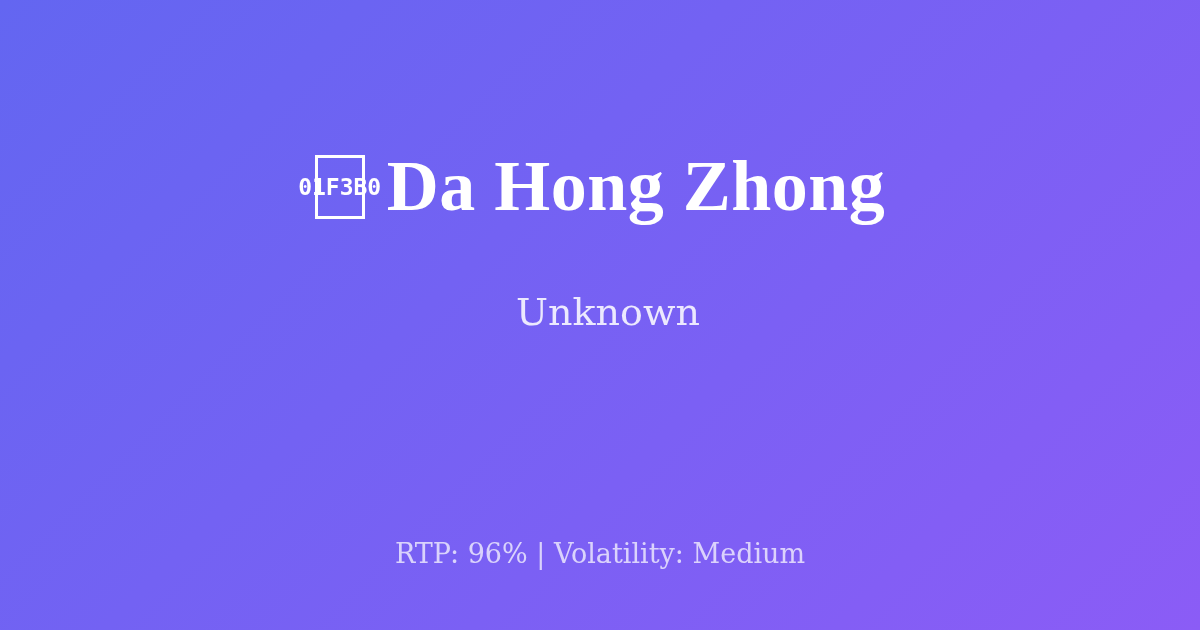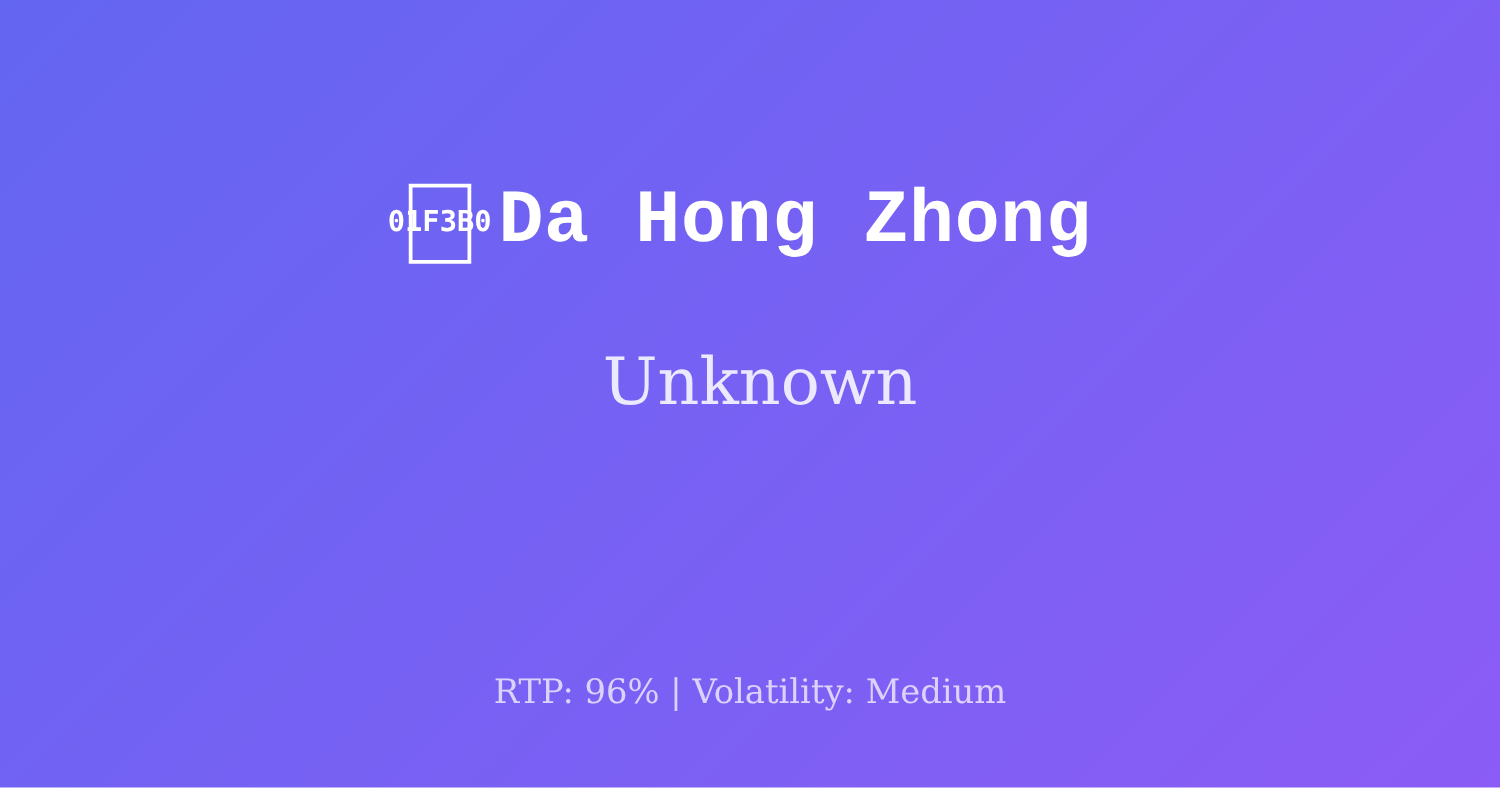--- a/index.html
+++ b/index.html
@@ -70,34 +70,34 @@
     font-size: 23px;
     font-weight: 700;
     color: #ffffff;
     letter-spacing: 0px;
     line-height: 25px;
     display: block;
   }
 
   .card-title {
     margin: 0;
-    font-family: Liberation Mono, monospace;
+    font-family: Liberation Serif, serif;
     font-weight: 700;
-    font-size: 60px;
+    font-size: 72px;
     line-height: 1.08;
     color: #ffffff;
     letter-spacing: 0.5px;
     text-align: center;
   }
 
   .card-subtitle {
     margin: 64px 0 0 16px;
     font-family: "DejaVu Serif", "Liberation Serif", serif;
     font-weight: 400;
-    font-size: 52px;
+    font-size: 38px;
     line-height: 1.2;
     color: rgba(255, 255, 255, 0.86);
     text-align: center;
   }
 
   
   .card-footer {
     position: absolute;
     left: 0;
     right: 0;

